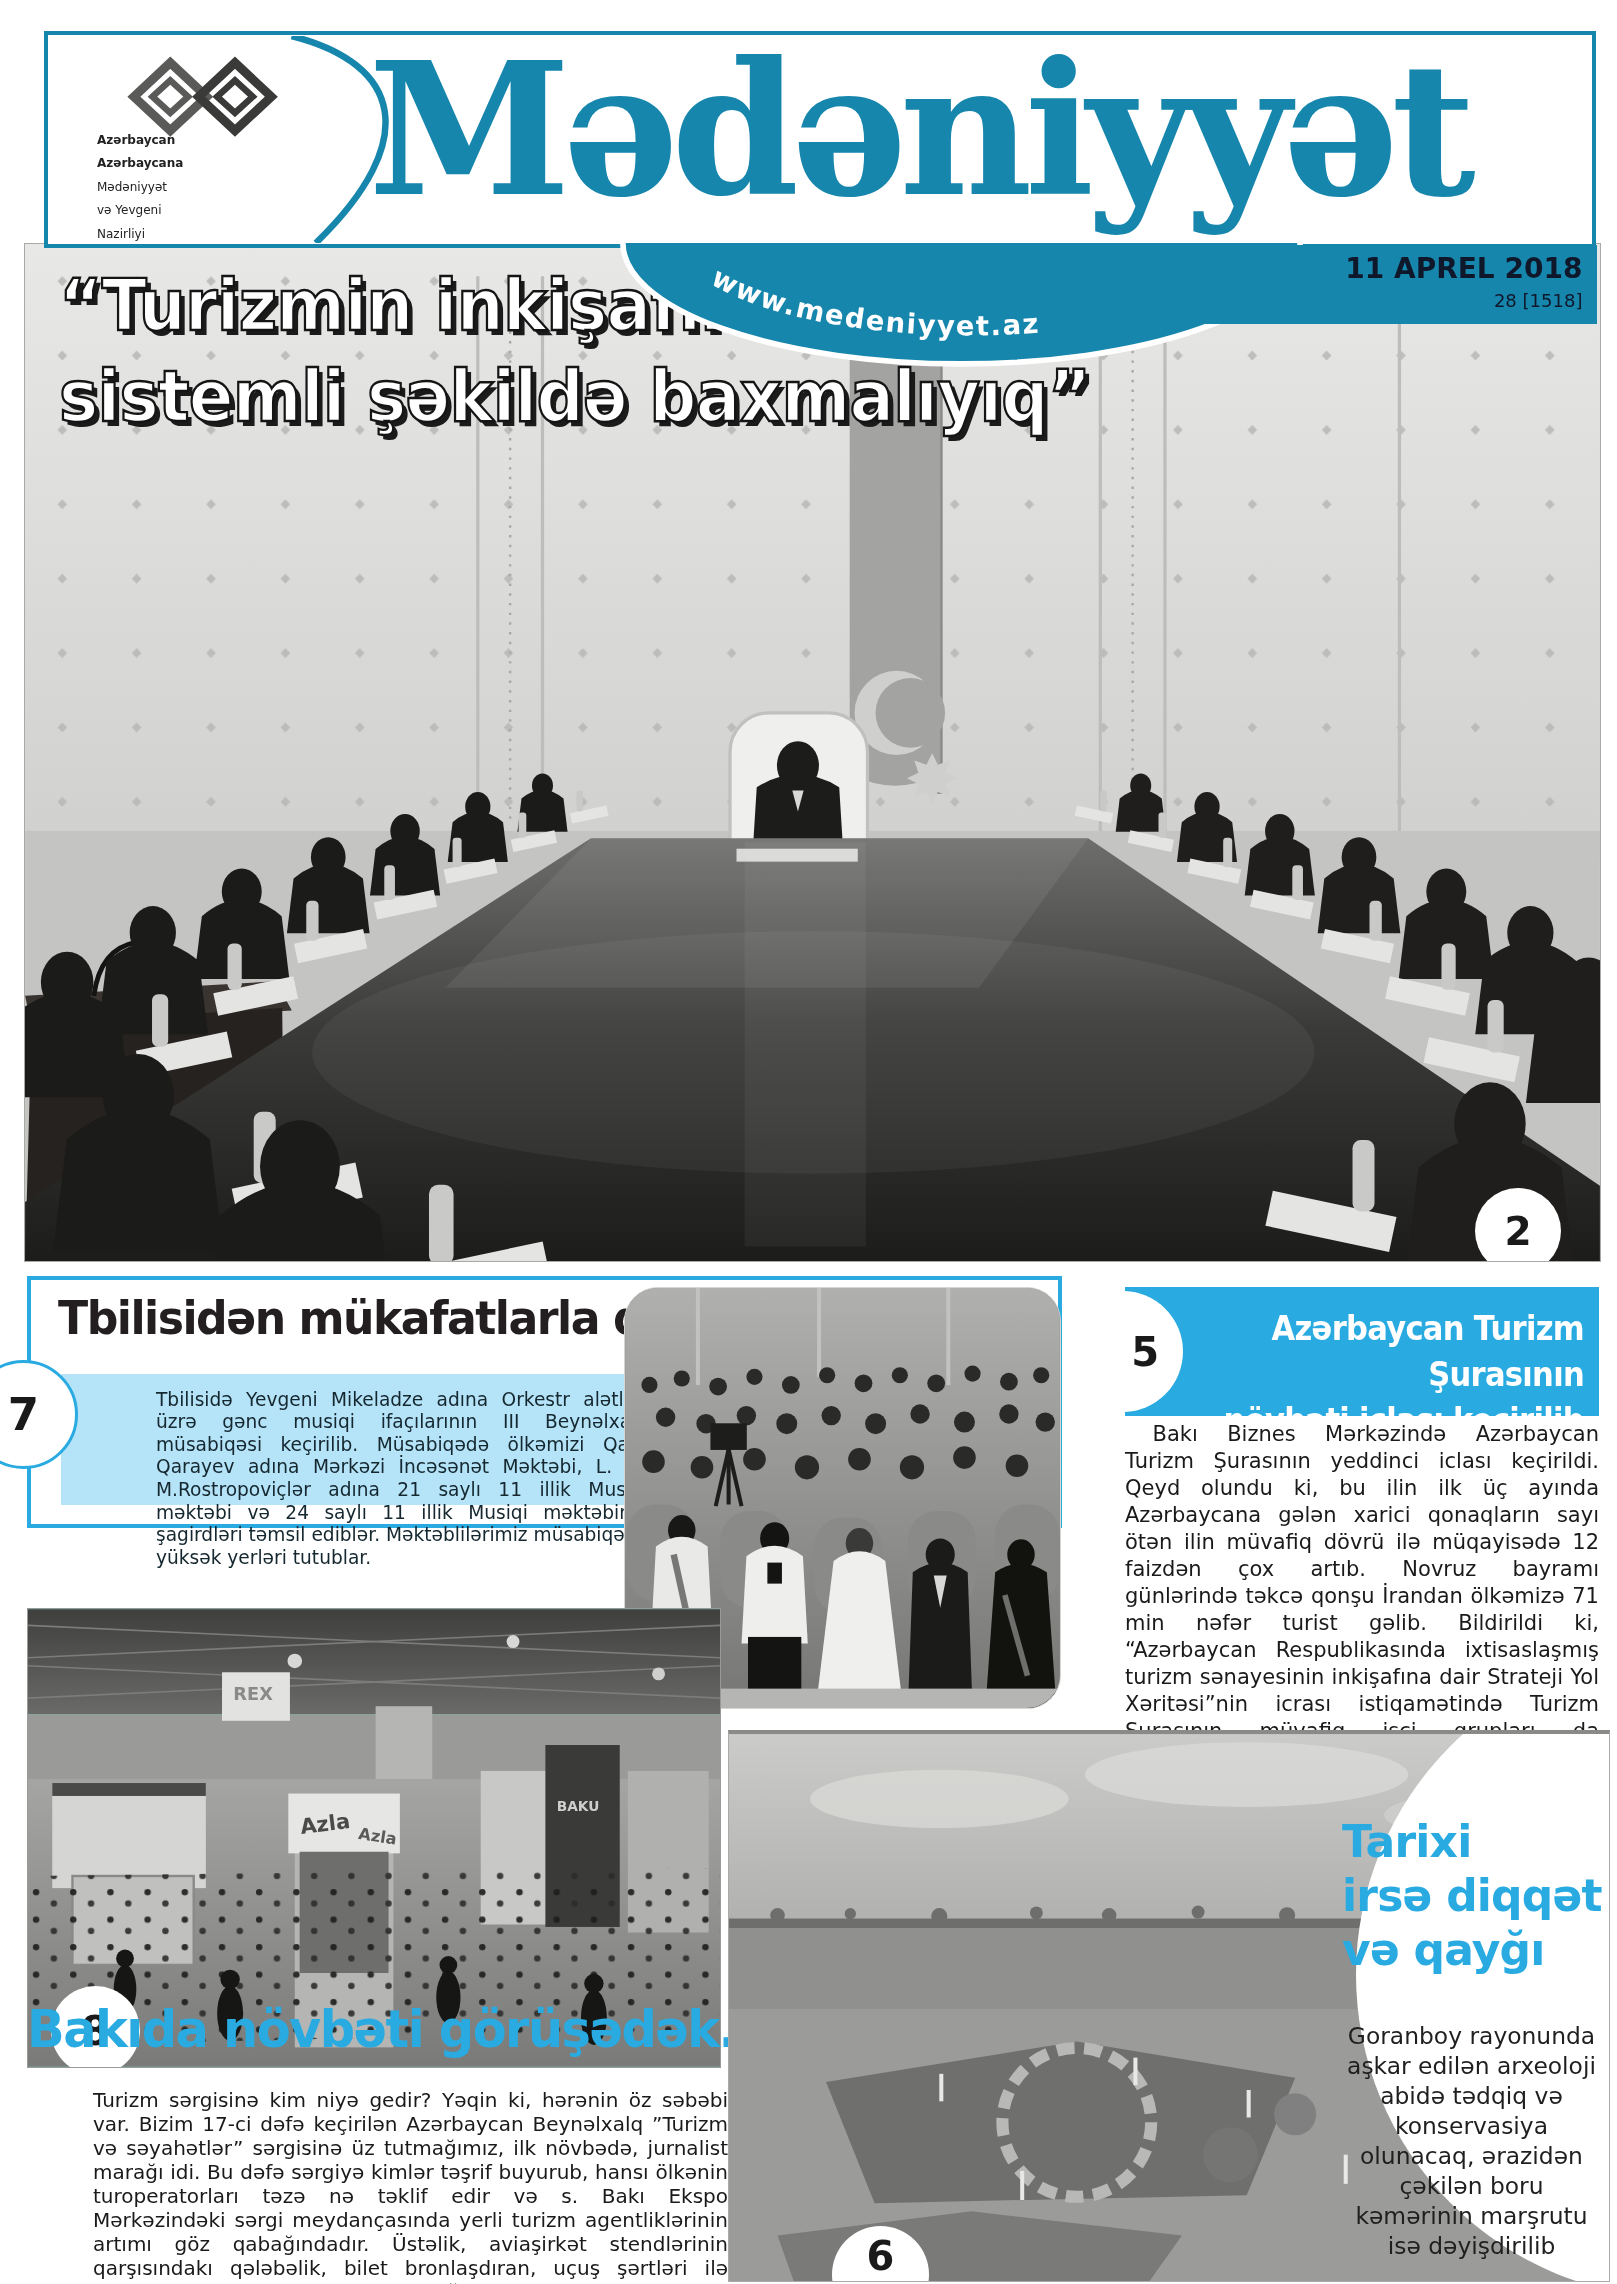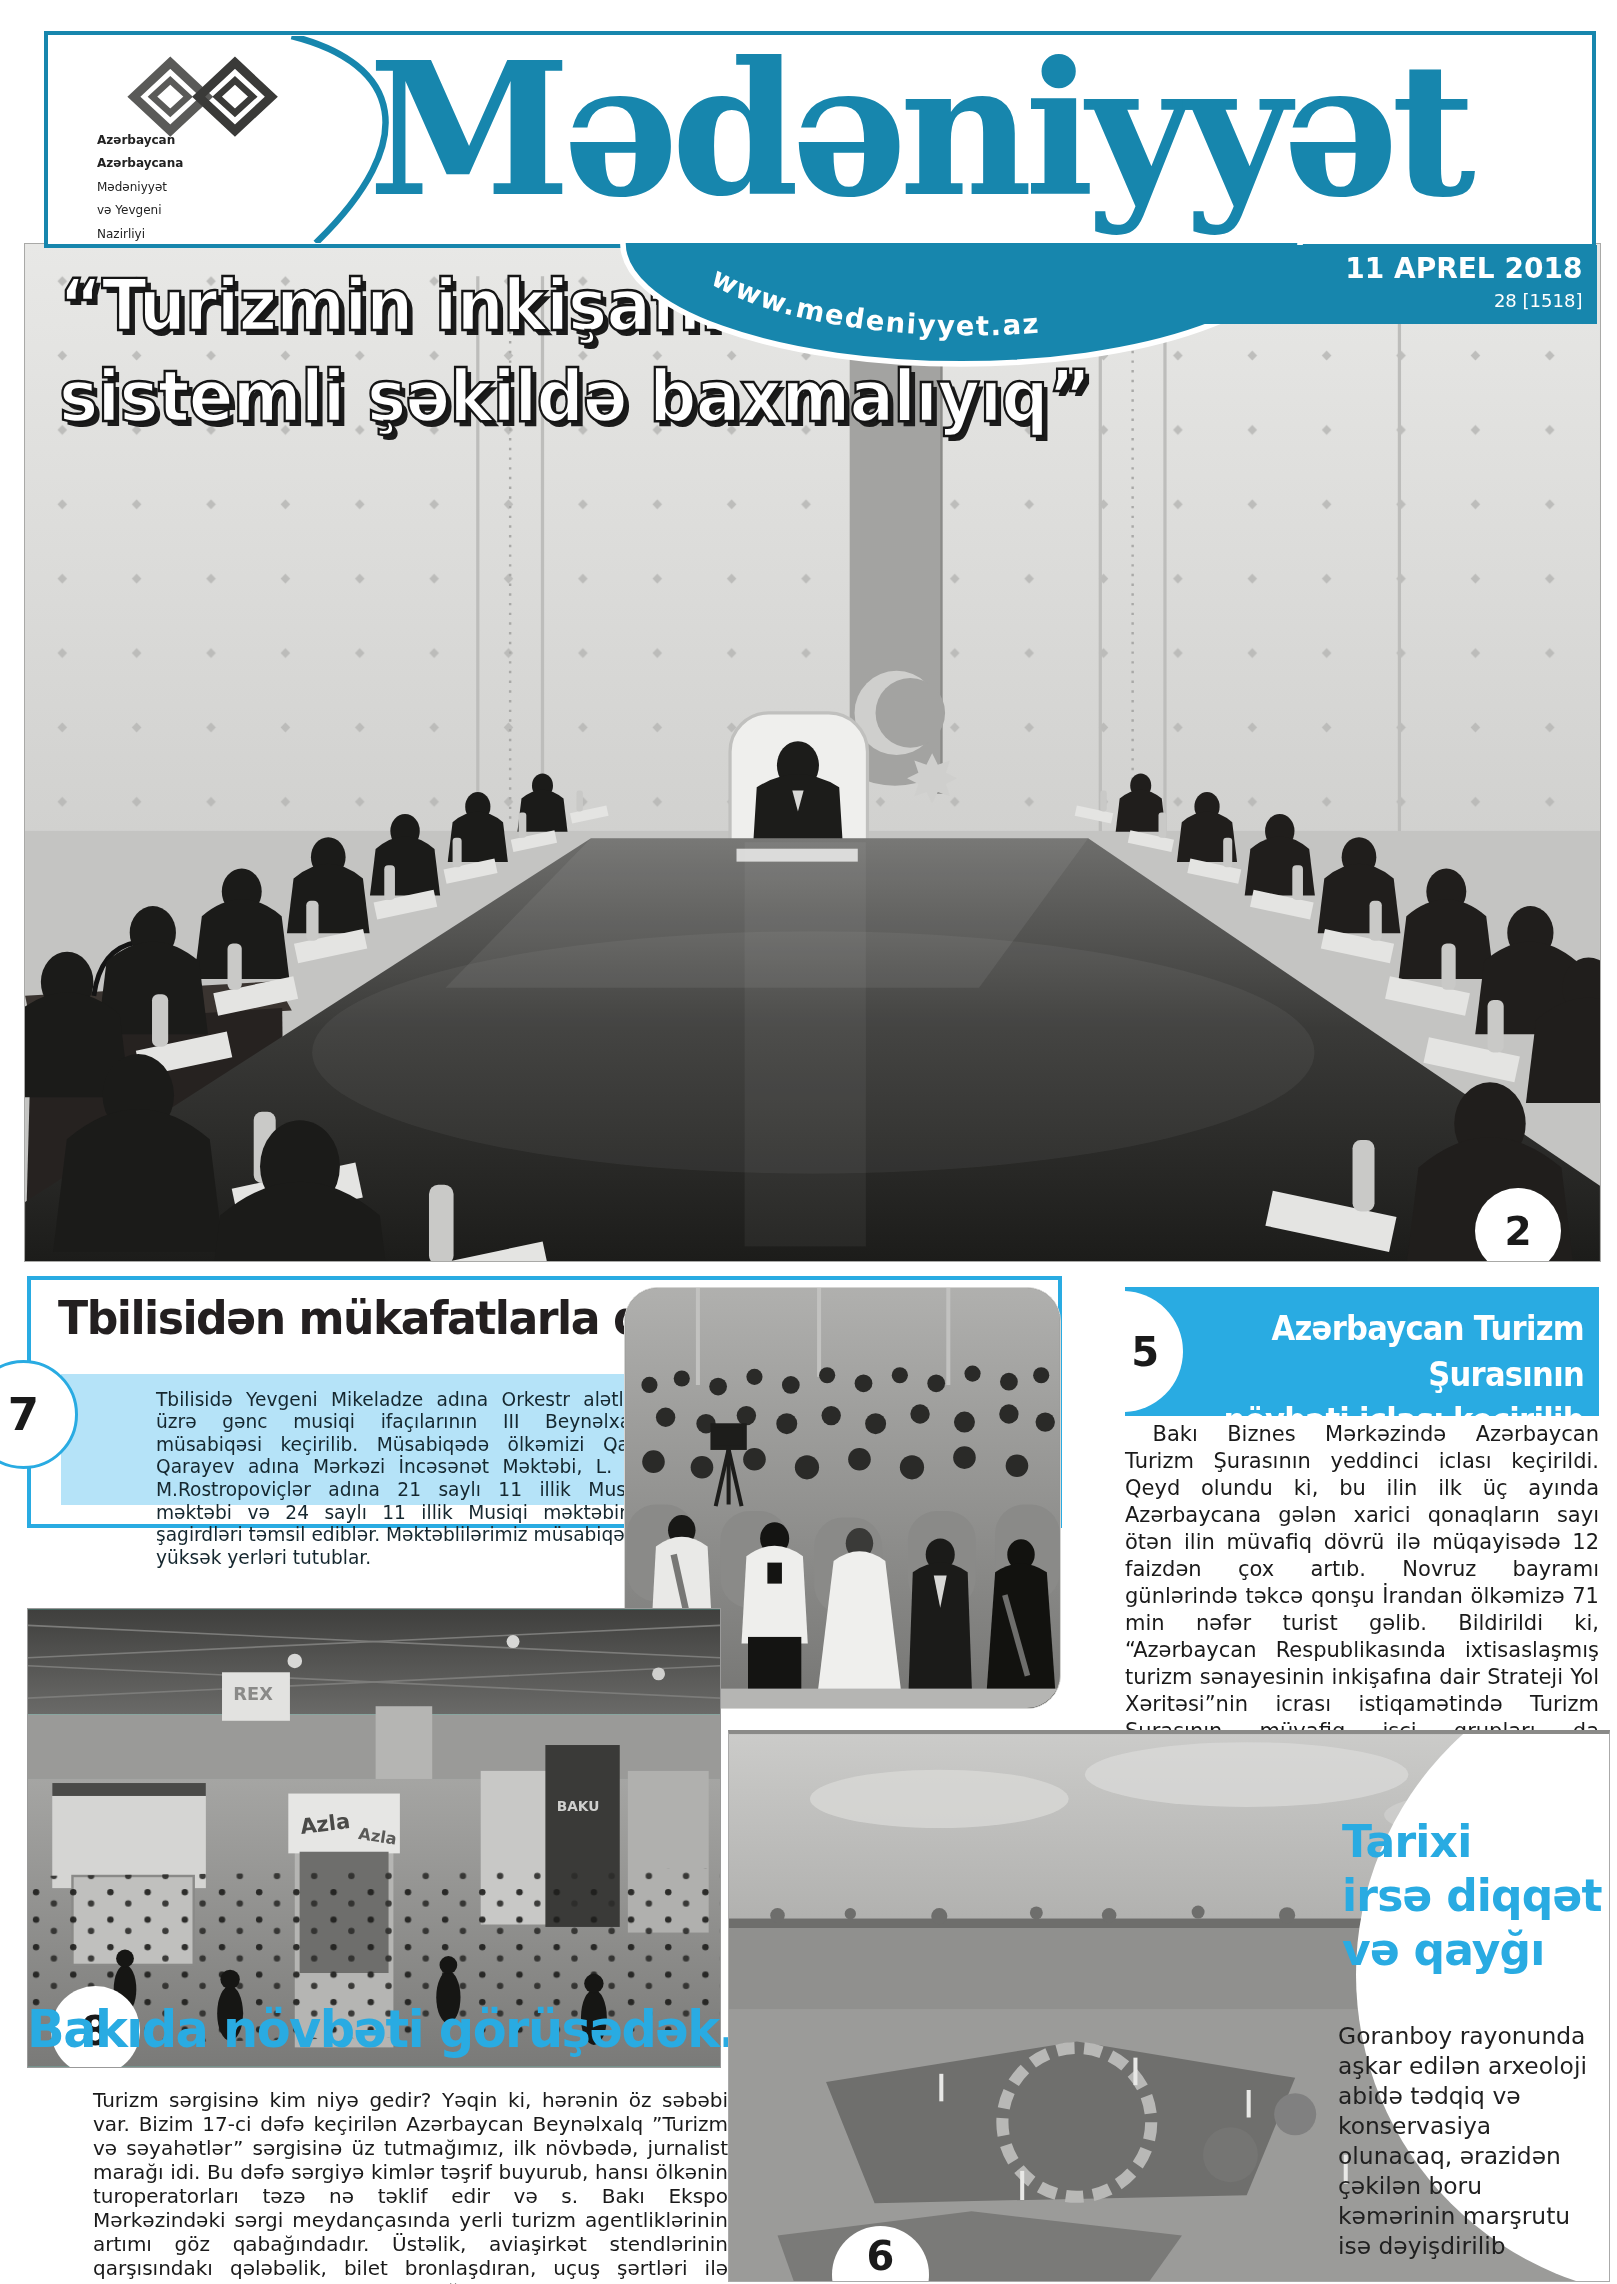--- a/index.html
+++ b/index.html
@@ -9,21 +9,21 @@
   
   #masthead-box{left:44px;top:31px;width:1552px;height:217px;border:4.9px solid #1786AD;background:#fff;box-sizing:border-box;}
   #masthead-title,#masthead-title-white{left:243px;top:27.5px;width:1350px;height:340px;text-align:center;
         font-family:"DejaVu Serif","Liberation Serif",serif;font-weight:bold;font-size:183px;line-height:1.12;
         letter-spacing:-8px;color:#1786AD;pointer-events:none;}
   #masthead-title-white{color:#ffffff;clip-path:inset(220px 0 0 0);}
   #logo-panel{left:49px;top:36px;width:380px;height:207px;}
   #ministry-text{left:97px;top:129px;width:210px;font-size:12px;line-height:23.4px;color:#222;}
   #ministry-text .b{font-weight:bold;}
   #date-bar{left:1045px;top:245px;width:552px;height:79px;background:#1786AD;box-sizing:border-box;
-        padding:8px 14.6px 0 0;text-align:right;color:#ffffff;}
+        padding:8px 14.6px 0 0;text-align:right;color:#0f172a;}
   #date-line{font-size:28px;font-weight:bold;line-height:32px;}
   #issue-line{font-size:18px;line-height:31px;}
   #url-arc{left:614px;top:243px;width:695px;height:129px;}
   
   #photo-main{left:24px;top:243px;width:1575px;height:1017px;border:0.8px solid #a9a9a7;background:#d8d8d6;overflow:hidden;}
   #lead-headline{left:34px;top:16px;width:1132px;font-size:71px;line-height:91px;font-weight:bold;color:#fff;
         letter-spacing:-0.8px;-webkit-text-stroke:2.4px #151515;text-shadow:4.9px 4.9px 0 #1b1b1b;
         transform:scaleX(.93);transform-origin:left top;}
   #standfirst{left:14.6px;top:249px;width:833px;background:#29ABE2;border:3.2px solid #fff;box-sizing:border-box;
         padding:9.7px 16px;text-align:center;color:#fff;font-size:22px;line-height:27.5px;}
@@ -48,21 +48,21 @@
   
   #photo-expo{left:27px;top:1608px;width:692px;height:458px;border:0.8px solid #999;background:#5eead4;overflow:hidden;}
   #circle8{width:89px;height:89px;left:22.6px;bottom:-8px;font-size:40px;}
   #baku-headline{left:27px;top:1999px;width:970px;font-size:52px;font-weight:bold;color:#29ABE2;letter-spacing:-1.6px;
         transform:scaleX(.95);transform-origin:left top;}
   #baku-body{left:93px;top:2088px;width:635px;font-size:20px;line-height:24px;text-align:justify;color:#1a1a1a;}
   
   #photo-arch{left:728px;top:1730px;width:880px;height:547px;border:0.8px solid #aaa;border-top:4.9px solid #8a8a88;background:#9b9b99;overflow:hidden;}
   #heritage-circle{position:absolute;left:627px;top:-83px;width:647px;height:647px;border-radius:50%;background:#fff;}
   #heritage-head{left:1342px;top:1815px;width:263px;text-align:left;font-size:44px;line-height:54px;font-weight:bold;color:#29ABE2;letter-spacing:-0.8px;}
-  #heritage-body{left:1338px;top:2021px;width:267px;text-align:left;font-size:23.4px;line-height:30px;color:#1f1f1f;}
+  #heritage-body{left:1338px;top:2021px;width:267px;text-align:center;font-size:23.4px;line-height:30px;color:#1f1f1f;}
   #circle6{width:97px;height:97px;left:103px;bottom:-42px;font-size:40px;align-items:flex-start;padding-top:6.5px;box-sizing:border-box;}
 </style>
 </head>
 <body>
 
 <div id="page">
 
   <div class="abs" id="photo-main">
     <svg width="1575" height="1017" viewBox="0 0 1948 1258">
       <defs>

